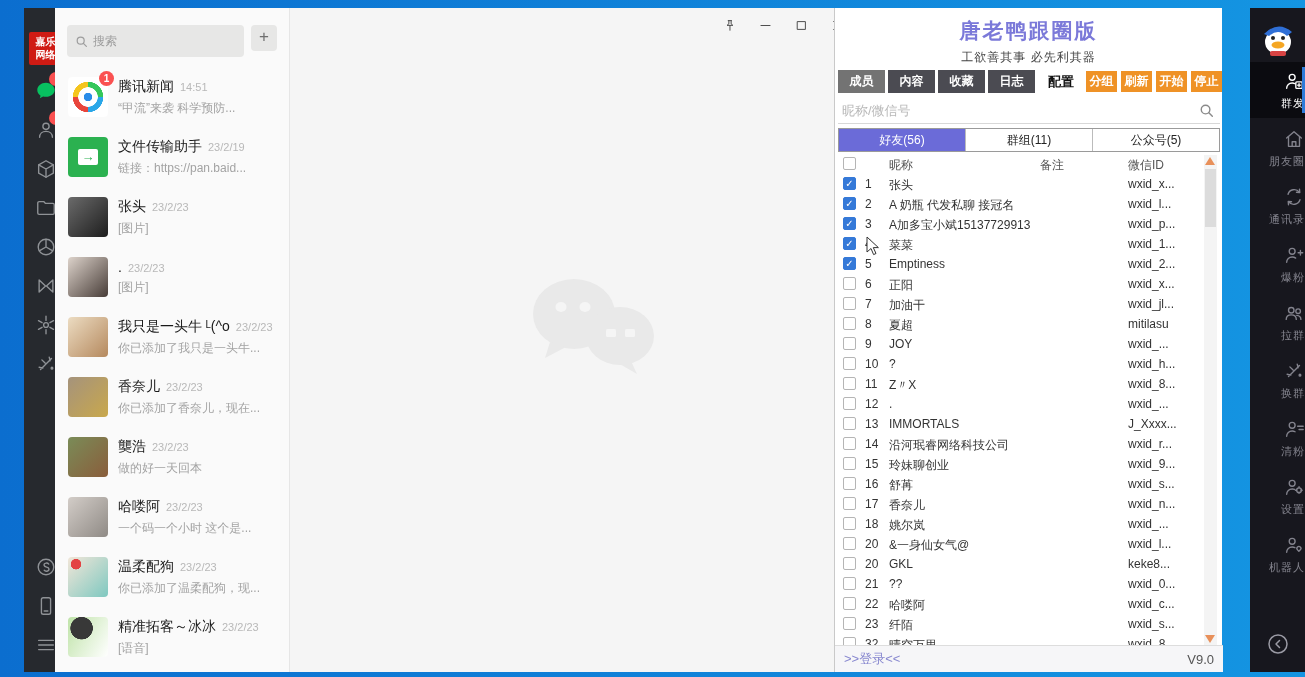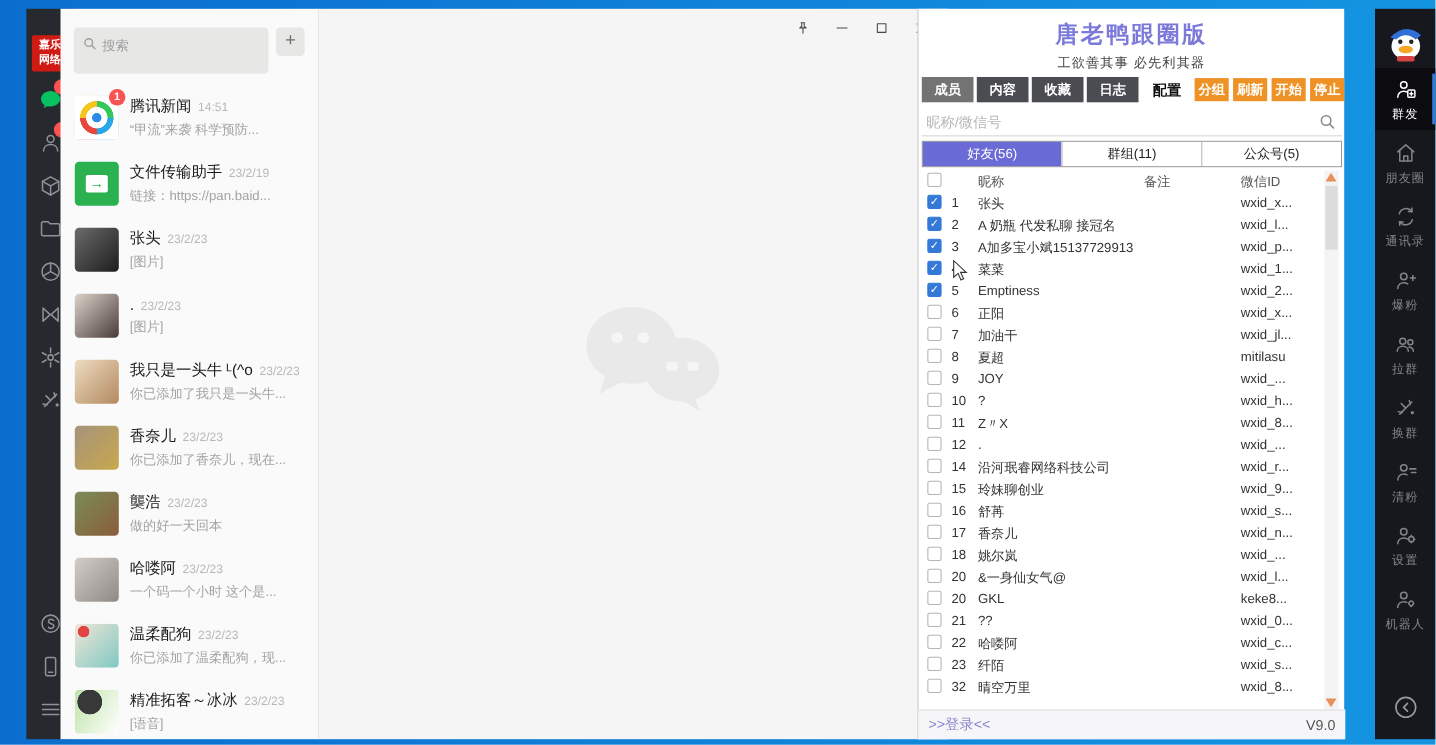--- a/index.html
+++ b/index.html
@@ -16,22 +16,22 @@
   .ln-item svg{width:22px;height:22px}
   .ln-item.push{margin-top:auto}
   .ln-item.last{margin-bottom:14px}
   .badge{position:absolute;top:-6px;right:-8px;background:#fa5151;color:#fff;border-radius:8px;
          min-width:14px;height:14px;font-size:9px;line-height:14px;text-align:center;padding:0 2px;font-weight:bold}
   .ic{fill:none;stroke:currentColor;stroke-width:1.5;stroke-linecap:round;stroke-linejoin:round}
 
   
   #chat-panel{left:55px;width:235px;background:#fafafa;border-right:1px solid #e6e6e6;display:flex;flex-direction:column}
   .search-row{display:flex;gap:7px;padding:17px 12px 10px;flex:none}
-  .search-box{flex:1;height:26px;background:#e7e7e6;border-radius:4px;display:flex;align-items:flex-start;gap:5px;
-              padding:8px 8px;color:#9d9d9d;font-size:12px}
+  .search-box{flex:1;height:26px;background:#e7e7e6;border-radius:4px;display:flex;align-items:center;gap:5px;
+              padding:3px 8px;color:#9d9d9d;font-size:12px}
   .search-box svg{width:13px;height:13px}
   .add-btn{width:26px;height:26px;background:#e7e7e6;border-radius:4px;color:#6f6f6f;font-size:17px;
            line-height:24px;text-align:center}
   #chat-items{flex:1;overflow:hidden}
   .chat-item{display:flex;height:60px;padding:0 10px 0 13px;align-items:center;gap:10px}
   .av-wrap{position:relative;width:40px;height:40px;flex:none}
   .av{display:block;width:40px;height:40px;border-radius:4px;position:relative}
   .av-badge{position:absolute;top:-6px;right:-6px;background:#fa5151;color:#fff;border-radius:8px;
             min-width:15px;height:15px;font-size:10px;line-height:15px;text-align:center;font-weight:bold}
   .ci-main{flex:1;min-width:0;display:block}
@@ -105,21 +105,21 @@
   .sa.down{bottom:2px;border-top:8px solid #e8905a;border-bottom:0}
   .sthumb{position:absolute;left:1px;top:14px;width:11px;height:58px;background:#dcdcdc}
   .pp-footer{position:absolute;left:0;top:637px;width:388px;height:27px;background:#f6f6f8;border-top:1px solid #ddd;
              display:flex;align-items:center;justify-content:space-between;padding:0 9px;box-sizing:border-box}
   .login{color:#8787cf;font-size:13px}
   .version{color:#555;font-size:13px}
 
   
   #right-nav{left:1250px;width:55px;background:#17171e;display:flex;flex-direction:column;align-items:center}
   .rn-avatar{margin-top:10px;width:42px;height:42px;flex:none}
-  .rn-item{width:100%;margin-top:2px;padding:8px 0 7px;display:flex;flex-direction:column;align-items:center;gap:4px;
+  .rn-item{width:100%;margin-top:2px;padding:8px 0 7px;display:flex;flex-direction:column;align-items:flex-end;gap:4px;
            color:#83838d;font-size:11px;letter-spacing:1px;position:relative}
   .rn-item svg{width:22px;height:22px}
   .rn-item.active{background:#0b0b10;color:#fff}
   .rn-item.active::after{content:"";position:absolute;right:0;top:5px;bottom:5px;width:3px;background:#2d7bd9}
   .rn-item:first-of-type{margin-top:14px}
   .rn-back{margin-top:auto;margin-bottom:12px;color:#9a9aa4}
   .rn-back svg{width:24px;height:24px}
 
   
   #cursor{position:absolute;left:866px;top:236px;z-index:99}
@@ -507,20 +507,27 @@
   </div>
 
   <div class="trow">
     <span class="r-cb"></span>
     <span class="r-num">12</span>
     <span class="r-nick">.</span>
     <span class="r-remark"></span>
     <span class="r-wxid">wxid_...</span>
   </div>
 
+  <div class="trow">
+    <span class="r-cb"></span>
+    <span class="r-num">13</span>
+    <span class="r-nick">IMMORTALS</span>
+    <span class="r-remark"></span>
+    <span class="r-wxid">J_Xxxx...</span>
+  </div>
 
   <div class="trow">
     <span class="r-cb"></span>
     <span class="r-num">14</span>
     <span class="r-nick">沿河珉睿网络科技公司</span>
     <span class="r-remark"></span>
     <span class="r-wxid">wxid_r...</span>
   </div>
 
   <div class="trow">

